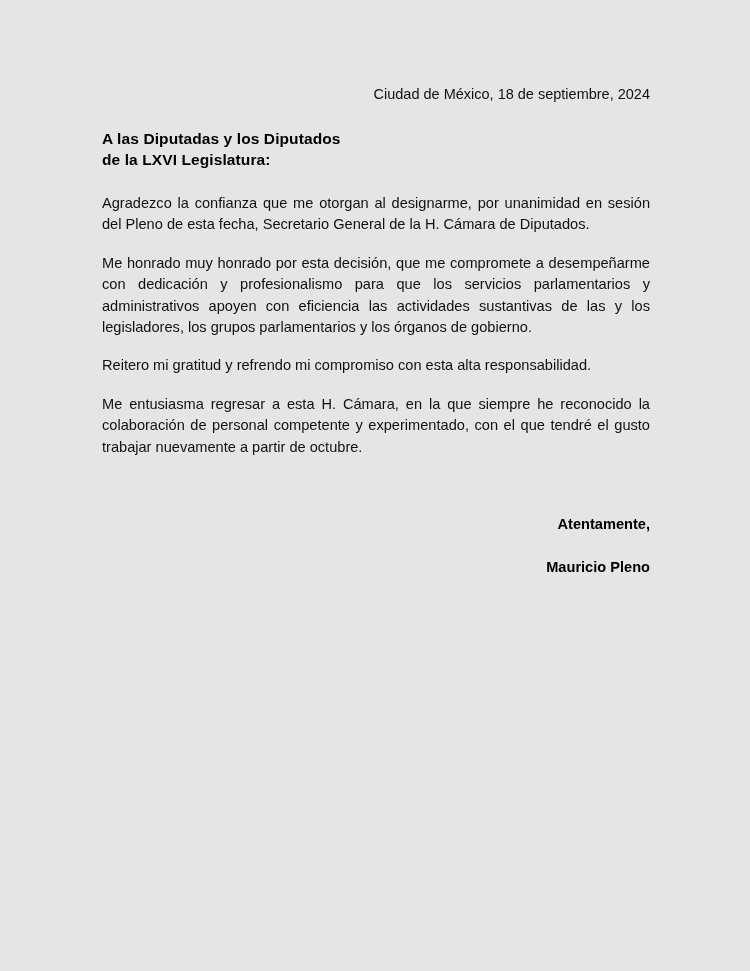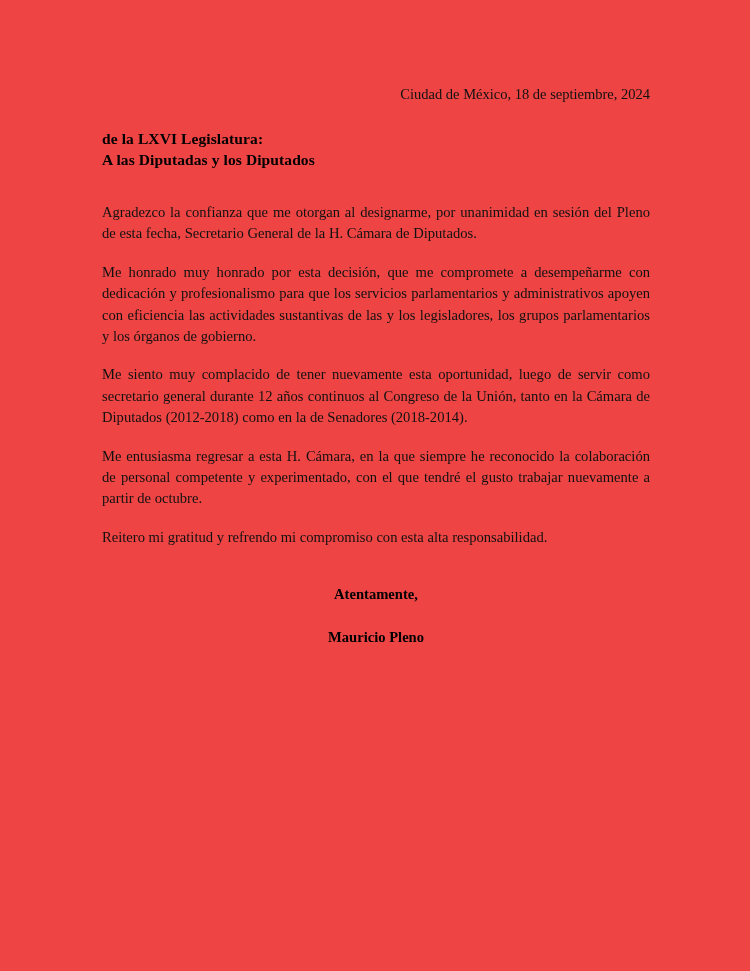--- a/index.html
+++ b/index.html
@@ -5,24 +5,24 @@
 <style>
   html, body {
     margin: 0;
     padding: 0;
     background: #ffffff;
   }
   .page {
     position: relative;
     width: 750px;
     height: 971px;
-    background: #ef4444;
+    background: #e5e5e5;
     margin: 0 auto;
     overflow: hidden;
-    font-family: Liberation Serif, serif;
+    font-family: Liberation Sans, sans-serif;
     color: #000000;
     -webkit-font-smoothing: antialiased;
   }
   .content {
     position: absolute;
     left: 102px;
     top: 0;
     width: 548px;
   }
   .date-line {
@@ -38,37 +38,37 @@
     font-size: 15.5px;
     font-weight: bold;
     line-height: 21px;
     letter-spacing: 0.1px;
     color: #000000;
   }
   .addressee .addr-line {
     display: block;
   }
   .body-block {
-    margin-top: 32px;
+    margin-top: 23px;
   }
   p.para {
     margin: 0 0 17px 0;
     font-size: 14.6px;
     line-height: 21.4px;
     text-align: justify;
     text-justify: inter-word;
     color: #111111;
     hyphens: none;
   }
   p.para:last-child {
     margin-bottom: 0;
   }
   .signature {
-    margin-top: 36px;
-    text-align: center;
+    margin-top: 56px;
+    text-align: right;
   }
   .sign-closing {
     font-size: 14.6px;
     font-weight: bold;
     line-height: 21px;
     color: #000000;
   }
   .sign-name {
     margin-top: 22px;
     font-size: 14.6px;
@@ -79,30 +79,29 @@
 </style>
 </head>
 <body>
 
 <div class="page">
   <div class="content">
 
     <div class="date-line">Ciudad de México, 18 de septiembre, 2024</div>
 
     <div class="addressee">
+      <span class="addr-line">A las Diputadas y los Diputados</span>
       <span class="addr-line">de la LXVI Legislatura:</span>
-      <span class="addr-line">A las Diputadas y los Diputados</span>
     </div>
 
     <div class="body-block">
       <p class="para">Agradezco la confianza que me otorgan al designarme, por unanimidad en sesión del Pleno de esta fecha, Secretario General de la H. Cámara de Diputados.</p>
       <p class="para">Me honrado muy honrado por esta decisión, que me compromete a desempeñarme con dedicación y profesionalismo para que los servicios parlamentarios y administrativos apoyen con eficiencia las actividades sustantivas de las y los legisladores, los grupos parlamentarios y los órganos de gobierno.</p>
-      <p class="para">Me siento muy complacido de tener nuevamente esta oportunidad, luego de servir como secretario general durante 12 años continuos al Congreso de la Unión, tanto en la Cámara de Diputados (2012-2018) como en la de Senadores (2018-2014).</p>
+      <p class="para">Reitero mi gratitud y refrendo mi compromiso con esta alta responsabilidad.</p>
       <p class="para">Me entusiasma regresar a esta H. Cámara, en la que siempre he reconocido la colaboración de personal competente y experimentado, con el que tendré el gusto trabajar nuevamente a partir de octubre.</p>
-      <p class="para">Reitero mi gratitud y refrendo mi compromiso con esta alta responsabilidad.</p>
     </div>
 
     <div class="signature">
       <div class="sign-closing">Atentamente,</div>
       <div class="sign-name">Mauricio Pleno</div>
     </div>
 
   </div>
 </div>
 

